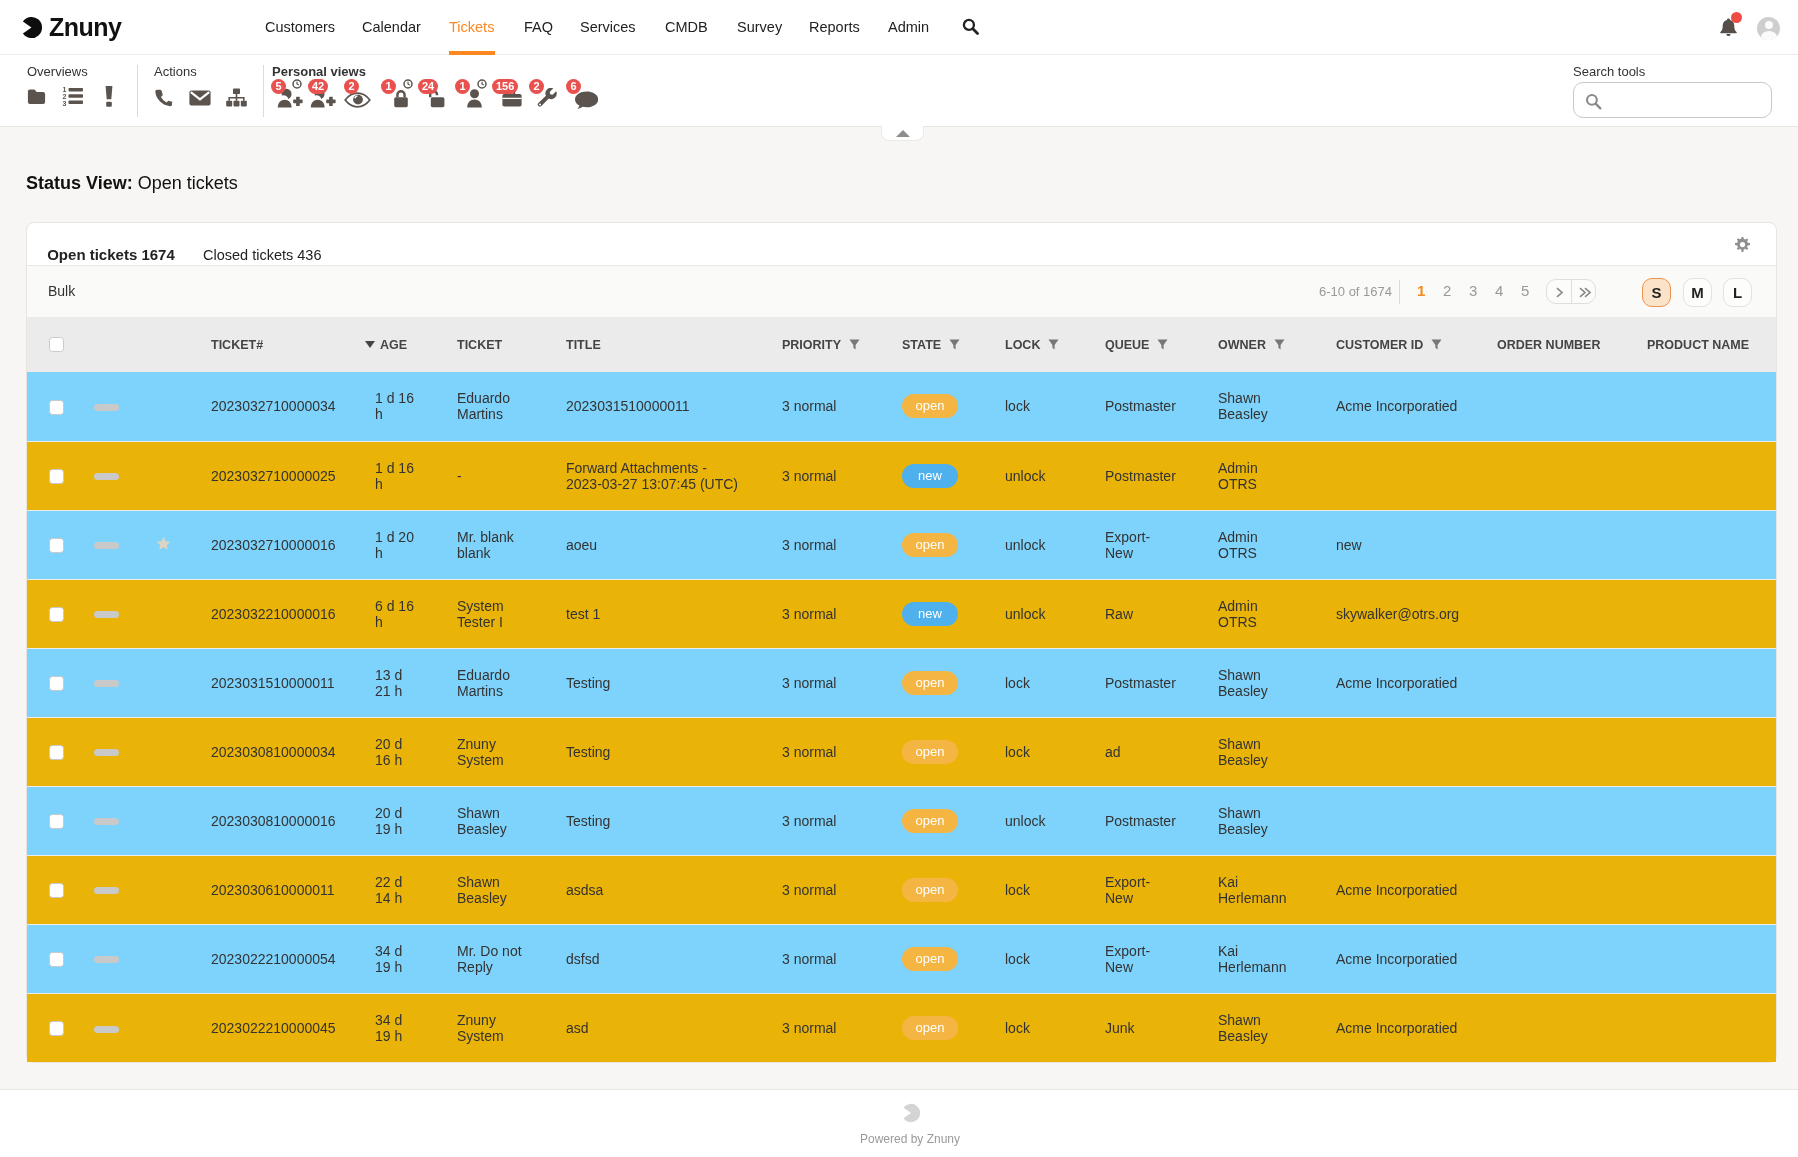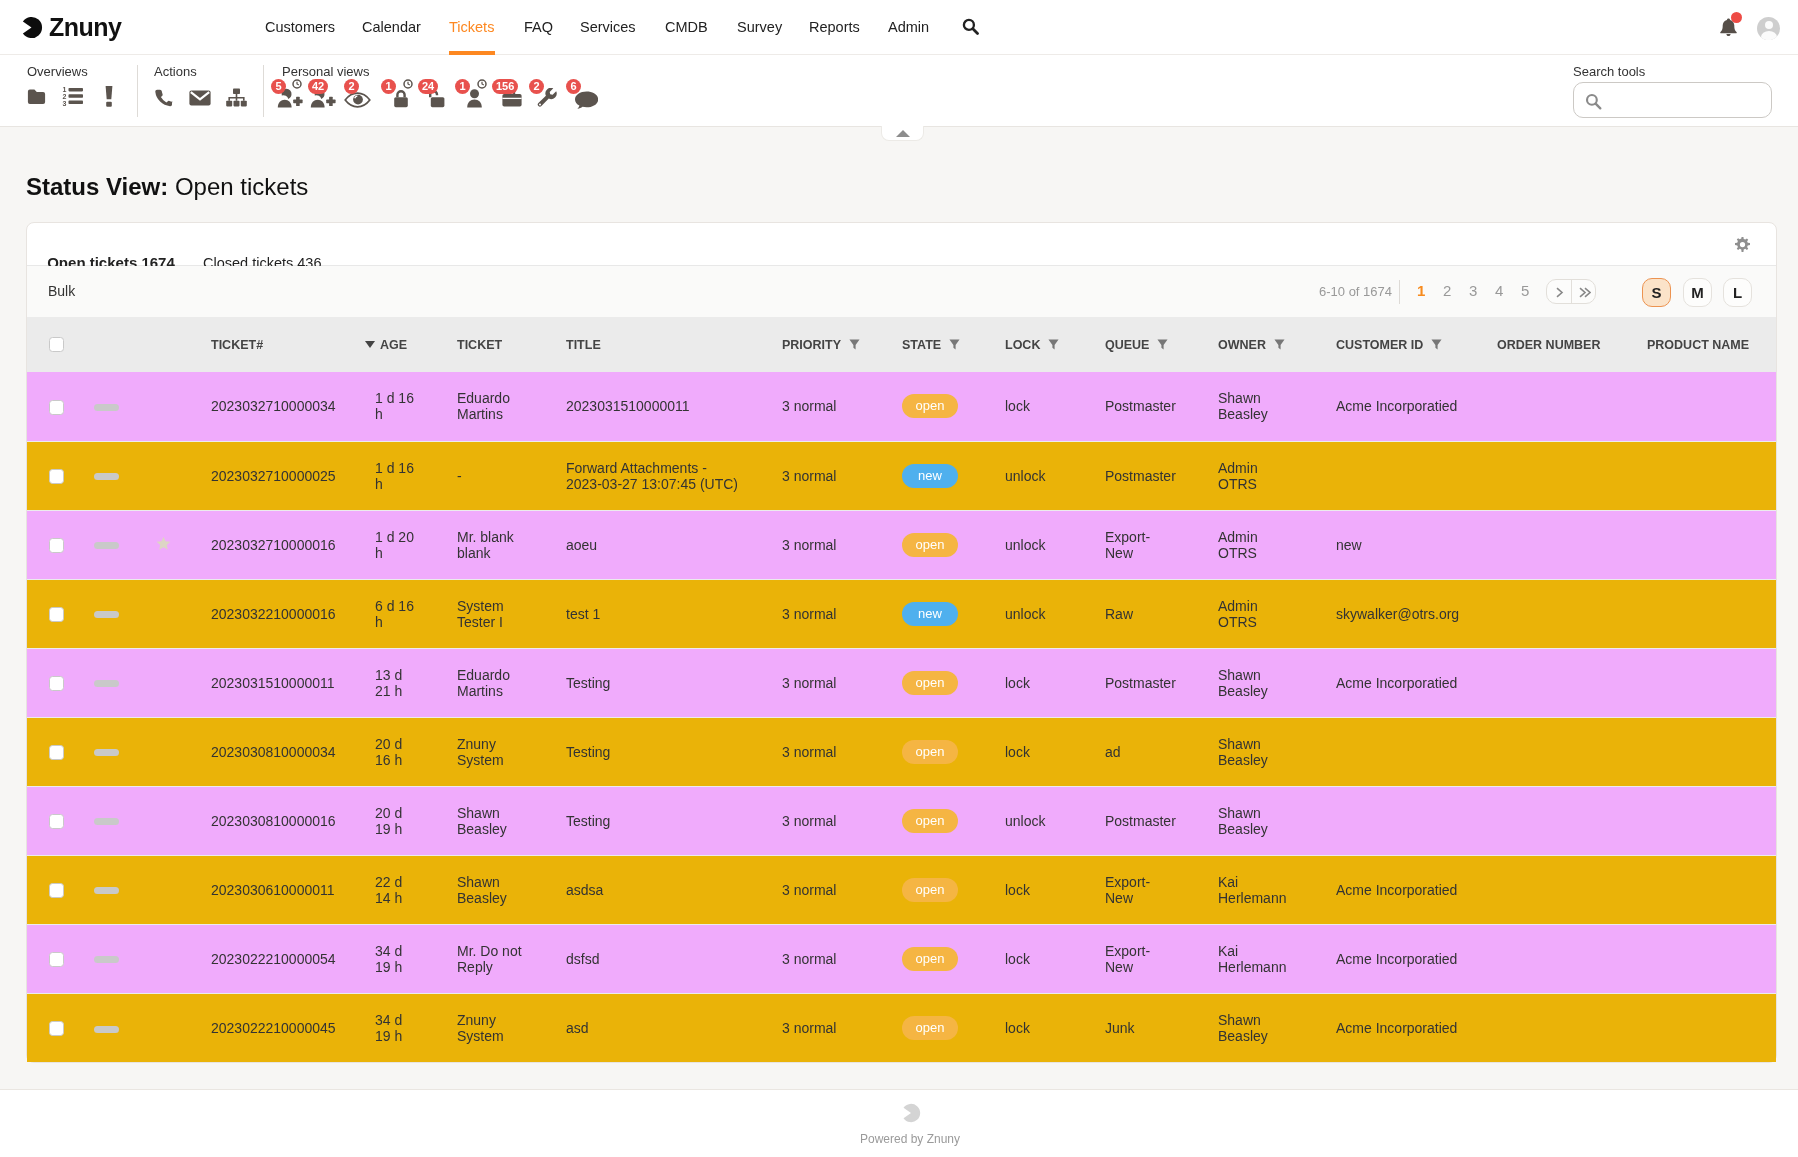--- a/index.html
+++ b/index.html
@@ -24,40 +24,40 @@
 #toolbar-border { position:absolute; top:126px; left:0; width:1798px; height:1px; background:#e8e5e1; }
 .tb-label { position:absolute; font-size:13px; color:#333; top:64px; }
 .tb-sep { position:absolute; top:65px; width:1px; height:52px; background:#dedbd7; }
 .badge { position:absolute; height:15px; border-radius:8px; background:#e8514d; color:#fff; font-size:11px; font-weight:bold; text-align:center; line-height:15px; padding:0 4px; min-width:15px; }
 #collapse-tab { position:absolute; top:126px; left:881px; z-index:10; width:43px; height:15px; background:#fff; border:1px solid #eceae6; border-top:none; border-radius:0 0 8px 8px; }
 #collapse-tab .tri { position:absolute; left:14px; top:4px; width:0; height:0; border-left:7px solid transparent; border-right:7px solid transparent; border-bottom:7px solid #8d8d8d; }
 #searchbox { position:absolute; left:1573px; top:82px; width:199px; height:36px; border:1px solid #ccc9c5; border-radius:10px; background:#fff; }
 
 
 #main { position:absolute; top:127px; left:0; width:1798px; height:963px; background:#f7f6f4; border-bottom:1px solid #eae6e1; }
-#heading { position:absolute; left:26px; top:173px; font-size:24px; color:#111; }
+#heading { position:absolute; left:26px; top:173px; font-size:18px; color:#111; }
 #heading b { font-weight:bold; }
 
 
 #card { position:absolute; left:26px; top:222px; width:1751px; height:841px; background:#fff; border:1px solid #e8e4e0; border-radius:8px; }
 #tabs { position:relative; height:43px; border-bottom:1px solid #e8e8e8; }
-.tab { position:absolute; top:17px; height:43px; line-height:46px; font-size:15px; color:#222; }
+.tab { position:absolute; top:9px; height:43px; line-height:46px; font-size:15px; color:#222; }
 #tab1 { left:4px; width:151px; text-align:center; text-indent:9px; font-weight:bold; border-bottom:3px solid #2b2b2b; }
 #tab2 { left:176px; font-size:14.5px; }
 #gear { position:absolute; right:26px; top:14px; }
 #bulkrow { position:relative; height:51px; background:#fafaf9; font-size:14px; color:#333; }
 #bulk-label { position:absolute; left:21px; top:17px; }
 #pager { position:absolute; left:0; top:0; width:100%; height:51px; }
 .pnum { position:absolute; top:16px; font-size:15px; color:#999; }
 #table-wrap { position:relative; }
 table { border-collapse:collapse; table-layout:fixed; width:1749px; }
 th, td { padding:0 0 0 10px; vertical-align:middle; text-align:left; overflow:hidden; }
 thead tr { height:55px; background:#ebebeb; }
 th { font-size:12.5px; color:#444; font-weight:bold; white-space:nowrap; }
-tbody tr { height:69px; background:#f0abfc; }
+tbody tr { height:69px; background:#7dd3fc; }
 tbody tr.alt { background:#eab308; }
 tbody tr { border-top:1px solid #ececec; }
 td { font-size:14px; color:#333; line-height:16px; }
 .cb { display:inline-block; width:15px; height:15px; border:1px solid #c9c9c9; border-radius:3.5px; background:#fff; vertical-align:middle; }
 .dash { display:inline-block; width:25px; height:7px; border-radius:4px; background:#c9c9c9; vertical-align:middle; }
 .pill { display:inline-block; width:56px; height:24px; border-radius:12px; color:#fff; font-size:13px; text-align:center; line-height:24px; }
 .pill.open { background:#f5b543; }
 .pill.new { background:#4fb0ee; }
 .funnel { margin-left:8px; vertical-align:-1px; }
 .sorttri { display:inline-block; width:0; height:0; border-left:5px solid transparent; border-right:5px solid transparent; border-top:7px solid #444; margin-right:5px; vertical-align:1px; }
@@ -98,21 +98,21 @@
       </svg></div>
 <div id="belldot"></div>
 <div id="avatar">
       <div class="head"></div>
       <div class="body"></div>
     </div>
 
 <div id="toolbar"></div>
 <div class="tb-label" style="left:27px;text-align:right;">Overviews</div>
 <div class="tb-label" style="left:154px;">Actions</div>
-<div class="tb-label" style="left:282px;">Personal views</div>
+<div class="tb-label" style="left:272px;font-weight:bold;">Personal views</div>
 <div class="tb-label" style="left:1573px;">Search tools</div>
 <div class="tb-sep" style="left:137px;"></div>
 <div class="tb-sep" style="left:263px;"></div>
 <div id="tb-icons">
 
   <svg class="icon" style="left:27px;top:88px;" width="19" height="17" viewBox="0 0 21 18">
         <path fill="#5b544e" d="M1 3.5 a2.2 2.2 0 0 1 2.2-2.2 h5 L10.8 4 h7 A2.2 2.2 0 0 1 20 6.2 V15 a2.2 2.2 0 0 1-2.2 2.2 H3.2 A2.2 2.2 0 0 1 1 15 Z"></path>
       </svg>
   <svg class="icon" style="left:62px;top:86px;" width="21" height="20" viewBox="0 0 21 20">
         <g fill="#5b544e">

